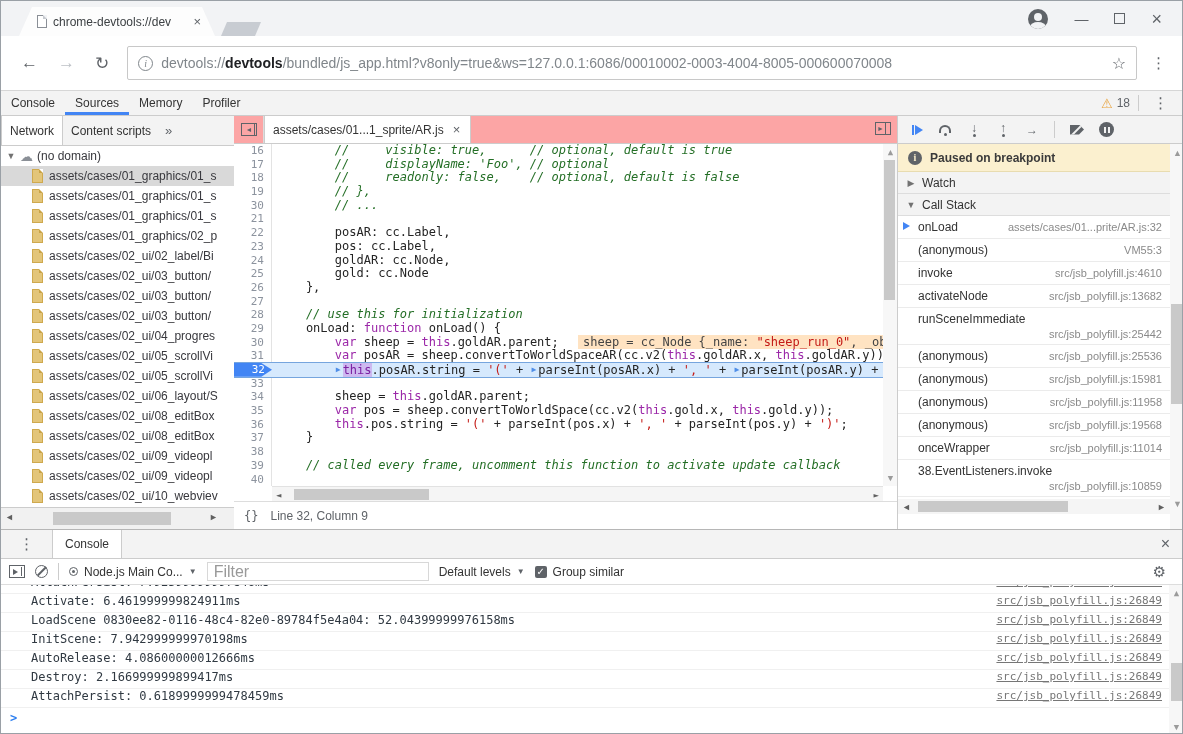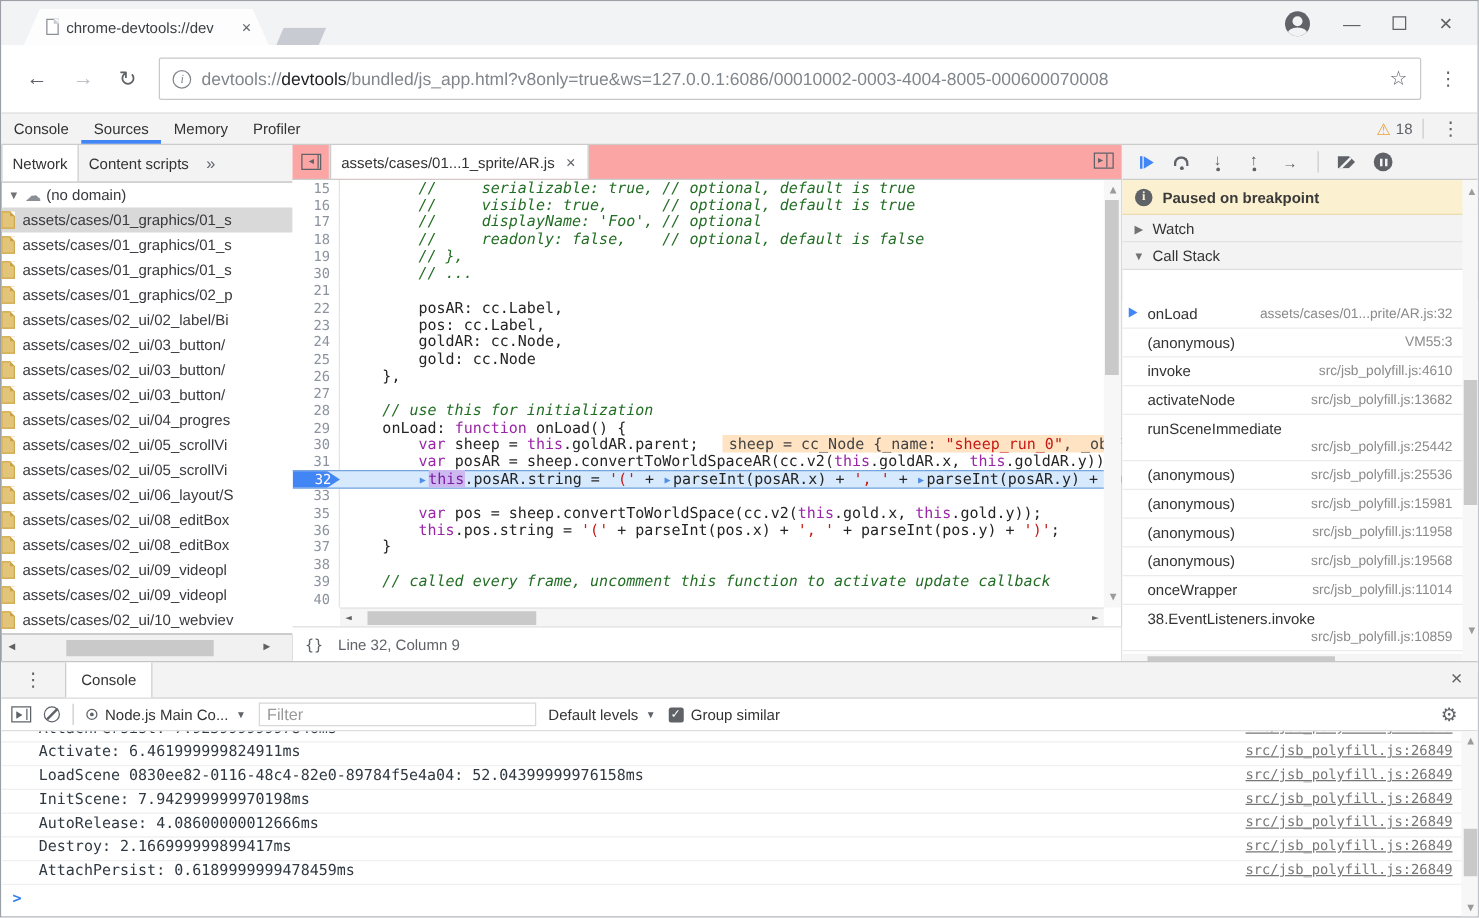--- a/index.html
+++ b/index.html
@@ -31,21 +31,21 @@
   
   .urlbar { position:absolute; left:0; top:35px; right:0; height:55px; background:#fff; border-bottom:1px solid #d6d6d6;
     display:flex; align-items:center; padding:0 10px; }
   .nav-ico { font-size:17px; color:#5f6368; margin:0 10px; }
   .nav-ico.disabled { color:#bdc1c6; }
   .omnibox { flex:1; height:34px; border:1px solid #c8c8c8; border-radius:2px; background:#fff;
     display:flex; align-items:center; padding:0 10px; margin:0 8px; overflow:hidden; }
   .info-badge { width:15px; height:15px; border:1.5px solid #80868b; border-radius:50%; color:#80868b;
     font-size:10px; font-style:italic; font-family:"Liberation Serif",serif; display:flex; align-items:center; justify-content:center; margin-right:8px; flex:none;}
   .url-text { font-size:14px; color:#80868b; white-space:nowrap; overflow:hidden; }
-  .url-text b { color:#202124; font-weight:normal; }
+  .url-text b { color:#202124; font-weight:bold; }
   .star { margin-left:auto; font-size:16px; color:#5f6368; flex:none; }
   .kebab { color:#5f6368; font-size:15px; letter-spacing:0; margin:0 6px; text-align:center; }
   
   .dt-tabs { position:absolute; left:0; top:90px; right:0; height:25px; background:#f3f3f3; border-bottom:1px solid #ccc;
     display:flex; align-items:stretch; }
   .dt-tab { padding:0 10px; display:flex; align-items:center; color:#333; }
   .dt-tab.active { box-shadow: inset 0 -3px 0 #4285f4; }
   .dt-right { margin-left:auto; display:flex; align-items:center; gap:8px; padding-right:8px; }
   .warn { color:#5f6368; display:flex; align-items:center; gap:4px; border-right:1px solid #ccc; padding-right:8px; height:16px;}
   .warn-tri { color:#e8a33d; font-size:13px; }
@@ -57,21 +57,21 @@
   
   .nav-tabs { height:30px; background:#f3f3f3; border-bottom:1px solid #ccc; display:flex; align-items:stretch; }
   .nav-tab { padding:0 8px; display:flex; align-items:center; color:#333; }
   .nav-tab.active { background:#fff; border-left:1px solid #ccc; border-right:1px solid #ccc; }
   .nav-more { font-size:13px; color:#5f6368; display:flex; align-items:center; padding:0 6px; }
   .nav-kebab { margin-left:auto; display:flex; align-items:center; padding:0 8px; }
   .tree { position:relative; height:361px; overflow:hidden; background:#fff; }
   .tree-root { height:20px; display:flex; align-items:center; padding-left:5px; gap:4px; color:#38383d; }
   .tw { color:#727272; font-size:9px; width:10px; text-align:center; }
   .cloud { color:#8a8f96; font-size:13px; }
-  .tree-file { height:20px; display:flex; align-items:center; gap:6px; color:#38383d; white-space:nowrap; }
+  .tree-file { height:20px; display:flex; align-items:center; padding-left:31px; gap:6px; color:#38383d; white-space:nowrap; }
   .tree-file.selected { background:#d9d9d9; }
   .file-icon { width:11px; height:14px; background:#e3c579; border:1px solid #cfa94e; position:relative; flex:none; }
   .file-icon:after { content:""; position:absolute; top:-1px; right:-1px; border-style:solid; border-width:0 4px 4px 0; border-color:#fff #fff #c9a346 #c9a346; }
   .tree-vscroll { position:absolute; right:0; top:0; width:13px; height:100%; }
   .sb-arrow { position:absolute; right:1px; color:#9b9b9b; font-size:9px; width:11px; text-align:center; }
   .tree-hscroll { position:absolute; left:0; bottom:0; width:233px; height:22px; background:#f1f1f1; border-top:1px solid #ccc; }
   .hthumb { position:absolute; top:4px; height:13px; background:#c9c9c9; }
   .harrow { position:absolute; top:4px; color:#606060; font-size:9px; }
   
   .ed-tabbar { height:28px; background:#fca5a5; border-bottom:1px solid #ccc; display:flex; align-items:stretch; position:relative; }
@@ -111,21 +111,21 @@
   .stepicon .glyph { position:absolute; left:0; top:-2px; width:14px; text-align:center; color:#5f6368; font-size:12px; font-weight:bold; }
   .vdiv { width:1px; height:17px; background:#ccc; }
   .deact-bp { width:14px; height:10px; background:#5f6368; clip-path:polygon(0 0,9px 0,14px 5px,9px 10px,0 10px); position:relative; }
   .deact-bp:after { content:""; position:absolute; left:6px; top:-3px; width:2px; height:16px; background:#f3f3f3; transform:rotate(45deg); }
   .pause-exc { width:15px; height:15px; border-radius:50%; background:#5f6368; display:flex; align-items:center; justify-content:center; gap:2px; }
   .pause-exc i { display:block; width:2px; height:6px; background:#f3f3f3; }
   .paused-banner { height:28px; background:#fbf0cf; border-bottom:1px solid #e8dcb0; display:flex; align-items:center; gap:8px; padding-left:10px; }
   .info-dark { width:14px; height:14px; border-radius:50%; background:#5f6368; color:#fbf0cf; font-size:10px; font-weight:bold; font-family:"Liberation Serif",serif; display:flex; align-items:center; justify-content:center; }
   .banner-text { font-weight:bold; color:#3a3a3a; }
   .section-h { height:22px; background:#f3f3f3; border-bottom:1px solid #ddd; display:flex; align-items:center; gap:6px; padding-left:8px; color:#333; }
-  .frames { position:relative; height:298px; overflow:hidden; background:#fff;margin-top:24px; }
+  .frames { position:relative; height:298px; overflow:hidden; background:#fff; }
   .frame { position:relative; display:flex; flex-wrap:wrap; align-items:center; padding:4px 22px 4px 20px; border-bottom:1px solid #ebebeb; min-height:22px; }
   .frame-name { color:#333; margin-right:10px; }
   .frame-loc { margin-left:auto; color:#8a8a8a; font-size:11px; white-space:nowrap; }
   .frame.wrap .frame-loc { flex-basis:100%; text-align:right; margin-top:2px; }
   .cur-arrow { position:absolute; left:5px; top:6px; width:0; height:0; border-left:7px solid #4285f4; border-top:4.5px solid transparent; border-bottom:4.5px solid transparent; }
   .rp-hscroll { position:absolute; left:0; bottom:0; width:272px; height:15px; background:#f5f5f5; }
   .rp-vscroll { position:absolute; right:0; top:28px; bottom:0; width:14px; background:#f7f7f7; }
   
   .drawer { position:absolute; left:0; top:528px; width:1183px; height:206px; border-top:1px solid #b6b6b6; background:#fff; }
   .drawer-tabs { height:29px; background:#f3f3f3; border-bottom:1px solid #ccc; display:flex; align-items:stretch; }
@@ -135,21 +135,21 @@
   .console-toolbar { height:26px; background:#fff; border-bottom:1px solid #ddd; display:flex; align-items:center; padding:0 8px; gap:10px; }
   .csb { width:16px; height:13px; border:1px solid #5f6368; display:flex; align-items:center; justify-content:center; }
   .csb .tri { width:0; height:0; border-left:5px solid #5f6368; border-top:3.5px solid transparent; border-bottom:3.5px solid transparent; margin-right:3px;}
   .csb .bar2 { width:1px; height:9px; background:#5f6368; }
   .clear-ico { width:13px; height:13px; border:1.5px solid #5f6368; border-radius:50%; position:relative; }
   .clear-ico:after { content:""; position:absolute; left:5px; top:-1px; width:1.5px; height:12px; background:#5f6368; transform:rotate(45deg); }
   .ctx-sel { display:flex; align-items:center; gap:6px; color:#333; }
   .target-ico { width:9px; height:9px; border:1.5px solid #5f6368; border-radius:50%; position:relative; }
   .target-ico:after { content:""; position:absolute; left:2px; top:2px; width:3px; height:3px; border-radius:50%; background:#5f6368; }
   .caret { font-size:8px; color:#5f6368; }
-  .filter-input { width:222px; height:19px; border:1px solid #d8d8d8; padding:0 6px; font-size:13px; font-family:"Liberation Sans",sans-serif; color:#333; }
+  .filter-input { width:222px; height:19px; border:1px solid #d8d8d8; padding:0 6px; font-size:16px; font-family:"Liberation Sans",sans-serif; color:#333; }
   .filter-input::placeholder { color:#999; }
   .chk { width:12px; height:12px; background:#5f6368; border-radius:2px; color:#fff; font-size:10px; line-height:12px; text-align:center; }
   .gear { margin-left:auto; color:#5f6368; font-size:15px; padding-right:10px; }
   .console-msgs { position:relative; height:150px; overflow:hidden; font-family:"DejaVu Sans Mono",monospace; font-size:12px; }
   .console-row { display:flex; align-items:flex-start; height:19px; border-bottom:1px solid #f0f0f0; padding-left:30px; color:#303942; }
   .console-row .msg { white-space:nowrap; }
   .console-row .src-link { margin-left:auto; margin-right:22px; color:#767676; text-decoration:underline; font-size:11px; white-space:nowrap; }
   .console-row.m-clip { height:9px; overflow:hidden; align-items:flex-start; }
   .console-row.m-clip > * { transform:translateY(-10px); }
   .prompt-row { display:flex; align-items:center; height:19px; padding-left:9px; }
@@ -316,39 +316,39 @@
         </div>
         <div class="paneltoggle">
           <span class="boxicon right">
               <span>►</span>
               <span class="bar"></span>
             </span>
         </div>
       </div>
       <div class="code-area">
         <div id="code-lines">
-            <div class="code-line"><span class="ln">15</span><span class="cl"><span class="t-c">        //     serializable: true, // optional, default is true</span></span></div>
             <div class="code-line"><span class="ln">16</span><span class="cl"><span class="t-c">        //     visible: true,      // optional, default is true</span></span></div>
             <div class="code-line"><span class="ln">17</span><span class="cl"><span class="t-c">        //     displayName: 'Foo', // optional</span></span></div>
             <div class="code-line"><span class="ln">18</span><span class="cl"><span class="t-c">        //     readonly: false,    // optional, default is false</span></span></div>
             <div class="code-line"><span class="ln">19</span><span class="cl"><span class="t-c">        // },</span></span></div>
             <div class="code-line"><span class="ln">30</span><span class="cl"><span class="t-c">        // ...</span></span></div>
             <div class="code-line"><span class="ln">21</span><span class="cl"></span></div>
             <div class="code-line"><span class="ln">22</span><span class="cl"><span class="t-p">        posAR: cc.Label,</span></span></div>
             <div class="code-line"><span class="ln">23</span><span class="cl"><span class="t-p">        pos: cc.Label,</span></span></div>
             <div class="code-line"><span class="ln">24</span><span class="cl"><span class="t-p">        goldAR: cc.Node,</span></span></div>
             <div class="code-line"><span class="ln">25</span><span class="cl"><span class="t-p">        gold: cc.Node</span></span></div>
             <div class="code-line"><span class="ln">26</span><span class="cl"><span class="t-p">    },</span></span></div>
             <div class="code-line"><span class="ln">27</span><span class="cl"></span></div>
             <div class="code-line"><span class="ln">28</span><span class="cl"><span class="t-c">    // use this for initialization</span></span></div>
             <div class="code-line"><span class="ln">29</span><span class="cl"><span class="t-p">    onLoad: </span><span class="t-k">function</span><span class="t-p"> onLoad() {</span></span></div>
             <div class="code-line"><span class="ln">30</span><span class="cl"><span class="t-p">        </span><span class="t-k">var</span><span class="t-p"> sheep = </span><span class="t-k">this</span><span class="t-p">.goldAR.parent; </span><span class="hint"><span class="t-h">sheep = cc_Node {_name: </span><span class="t-hs">"sheep_run_0"</span><span class="t-h">, _objFlags: 0,</span></span></span></div>
             <div class="code-line"><span class="ln">31</span><span class="cl"><span class="t-p">        </span><span class="t-k">var</span><span class="t-p"> posAR = sheep.convertToWorldSpaceAR(cc.v2(</span><span class="t-k">this</span><span class="t-p">.goldAR.x, </span><span class="t-k">this</span><span class="t-p">.goldAR.y)); </span></span></div>
             <div class="code-line current"><span class="ln">32</span><span class="cl"><span class="t-p">        </span><span class="t-m">▶</span><span class="t-k2">this</span><span class="t-p">.posAR.string = </span><span class="t-s">'('</span><span class="t-p"> + </span><span class="t-m">▶</span><span class="t-p">parseInt(posAR.x) + </span><span class="t-s">', '</span><span class="t-p"> + </span><span class="t-m">▶</span><span class="t-p">parseInt(posAR.y) + </span><span class="t-s">')'</span></span></div>
             <div class="code-line"><span class="ln">33</span><span class="cl"></span></div>
+            <div class="code-line"><span class="ln">34</span><span class="cl"><span class="t-p">        sheep = </span><span class="t-k">this</span><span class="t-p">.goldAR.parent;</span></span></div>
             <div class="code-line"><span class="ln">35</span><span class="cl"><span class="t-p">        </span><span class="t-k">var</span><span class="t-p"> pos = sheep.convertToWorldSpace(cc.v2(</span><span class="t-k">this</span><span class="t-p">.gold.x, </span><span class="t-k">this</span><span class="t-p">.gold.y));</span></span></div>
             <div class="code-line"><span class="ln">36</span><span class="cl"><span class="t-p">        </span><span class="t-k">this</span><span class="t-p">.pos.string = </span><span class="t-s">'('</span><span class="t-p"> + parseInt(pos.x) + </span><span class="t-s">', '</span><span class="t-p"> + parseInt(pos.y) + </span><span class="t-s">')'</span><span class="t-p">;</span></span></div>
             <div class="code-line"><span class="ln">37</span><span class="cl"><span class="t-p">    }</span></span></div>
             <div class="code-line"><span class="ln">38</span><span class="cl"></span></div>
             <div class="code-line"><span class="ln">39</span><span class="cl"><span class="t-c">    // called every frame, uncomment this function to activate update callback</span></span></div>
             <div class="code-line"><span class="ln">40</span><span class="cl"></span></div>
           </div>
         <div class="ed-vscroll">
           <span class="sb-arrow" style="top:3px;">▲</span>
           <div class="vthumb" style="top:16px;height:140px;"></div>

